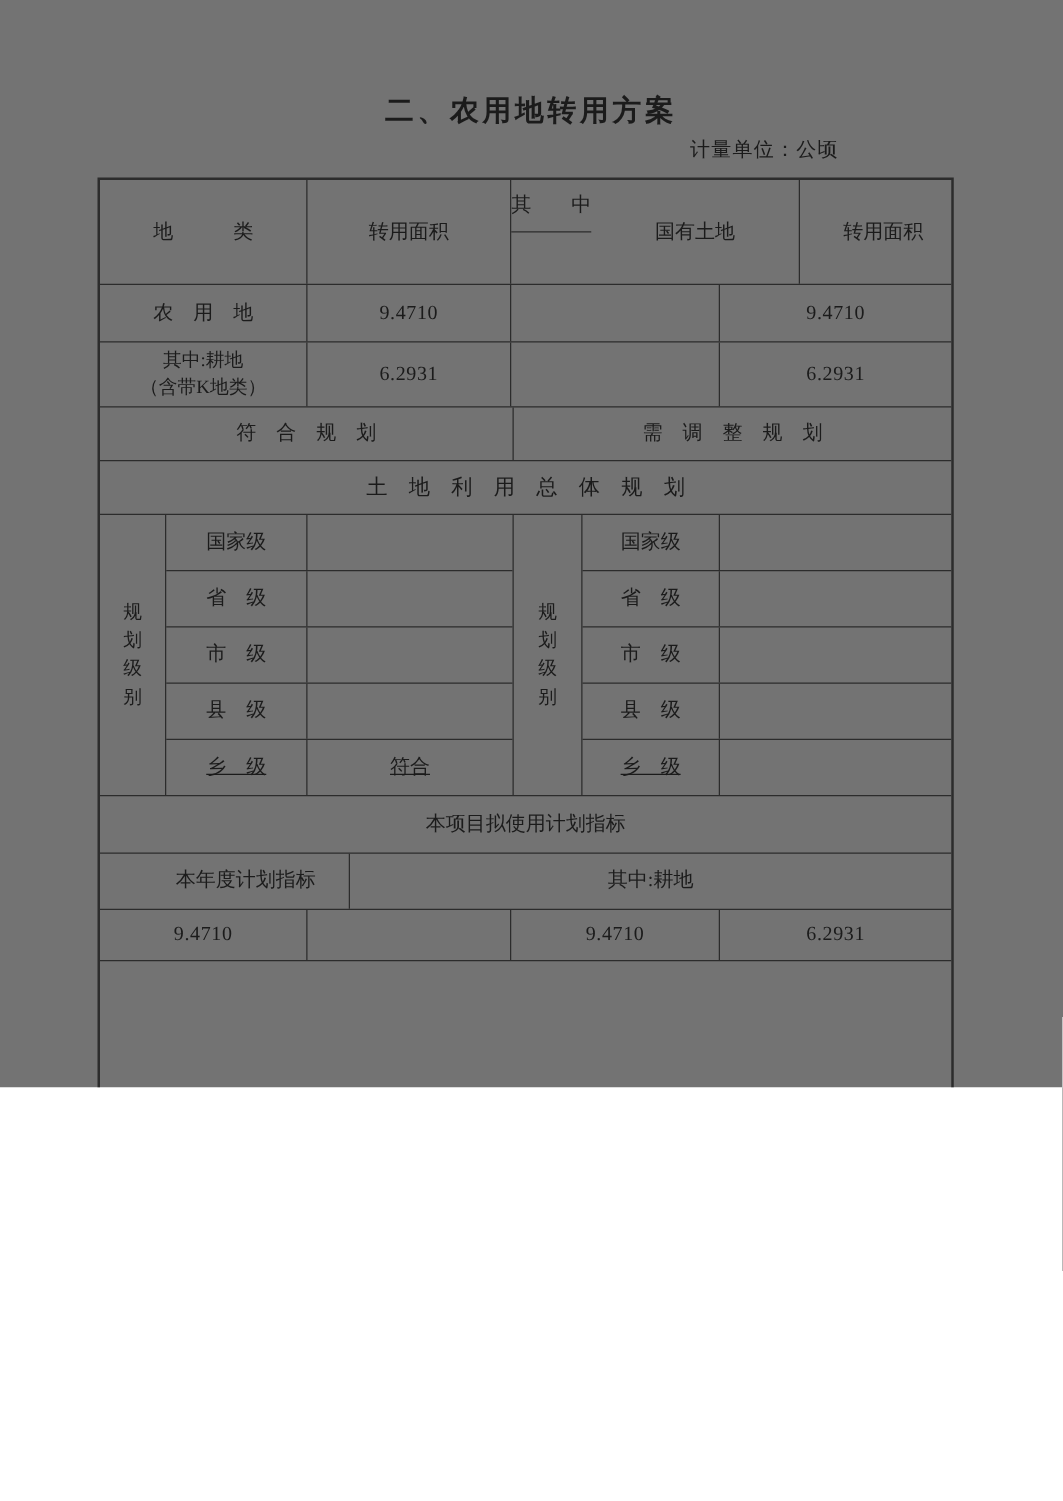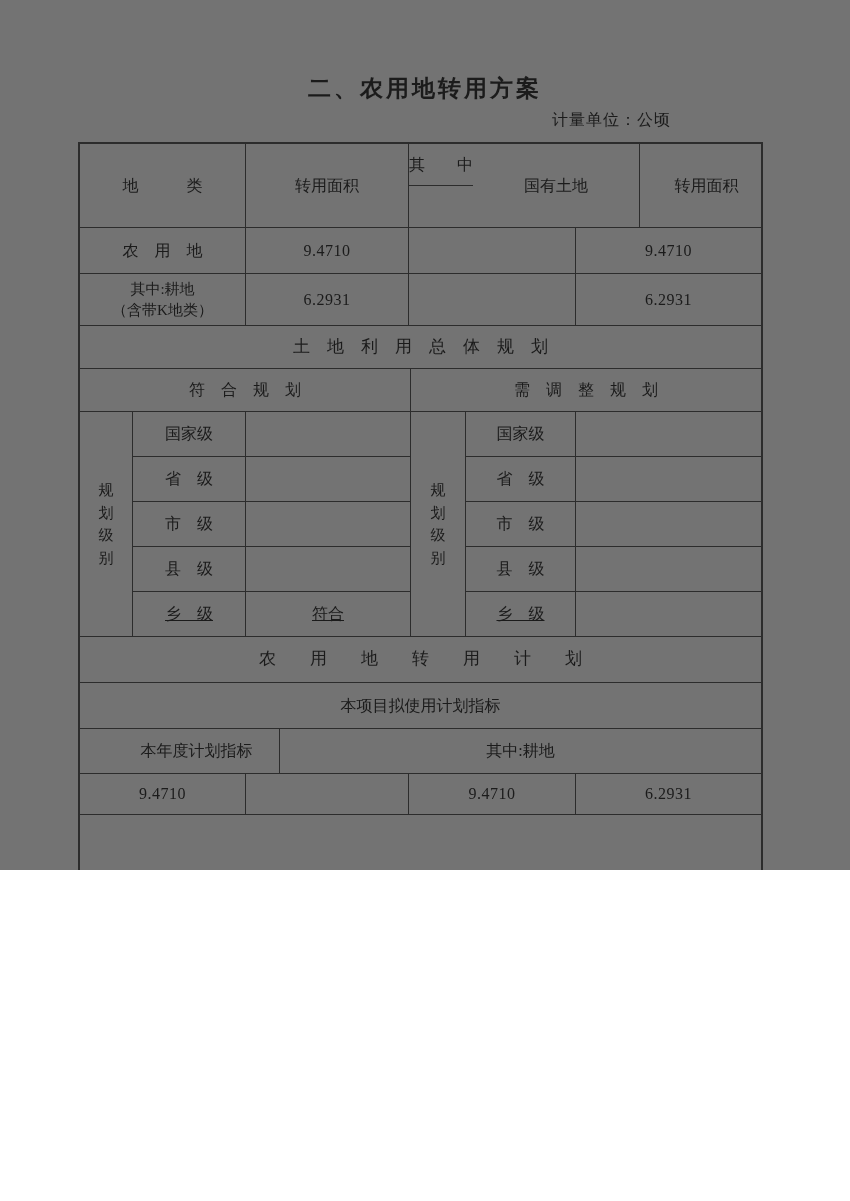--- a/index.html
+++ b/index.html
@@ -149,27 +149,27 @@
     </div>
 
     <div class="row h-culti">
       <div class="cell w1 br small">其中:耕地
 （含带K地类）</div>
       <div class="cell w2 br num">6.2931</div>
       <div class="cell w3 br num"></div>
       <div class="cell grow num">6.2931</div>
     </div>
 
-    <div class="row h-plantitle">
-      <div class="cell grow sect">土　地　利　用　总　体　规　划</div>
-    </div>
-
     <div class="row h-subtitle">
       <div class="cell lefthalf-w br">符　合　规　划</div>
       <div class="cell grow">需　调　整　规　划</div>
+    </div>
+
+    <div class="row h-plantitle">
+      <div class="cell grow sect">土　地　利　用　总　体　规　划</div>
     </div>
 
     <div class="row h-planning">
 
       <div class="phalf left">
         <div class="cell axis br">规
 划
 级
 别</div>
         <div class="plevels">
@@ -220,23 +220,20 @@
           </div>
           <div class="prow">
             <div class="cell plabel plabel-r br">乡　级</div>
             <div class="cell pvalue"></div>
           </div>
         </div>
       </div>
 
     </div>
 
-    <div class="row h-convtitle">
-      <div class="cell grow sect">农　　用　　地　　转　　用　　计　　划</div>
-    </div>
 
     <div class="row h-groups">
       <div class="cell grow">本项目拟使用计划指标</div>
     </div>
 
     <div class="row h-colheads">
       <div class="cell w1 br">本年度计划指标</div>
       <div class="cell grow">其中:耕地</div>
     </div>
 

